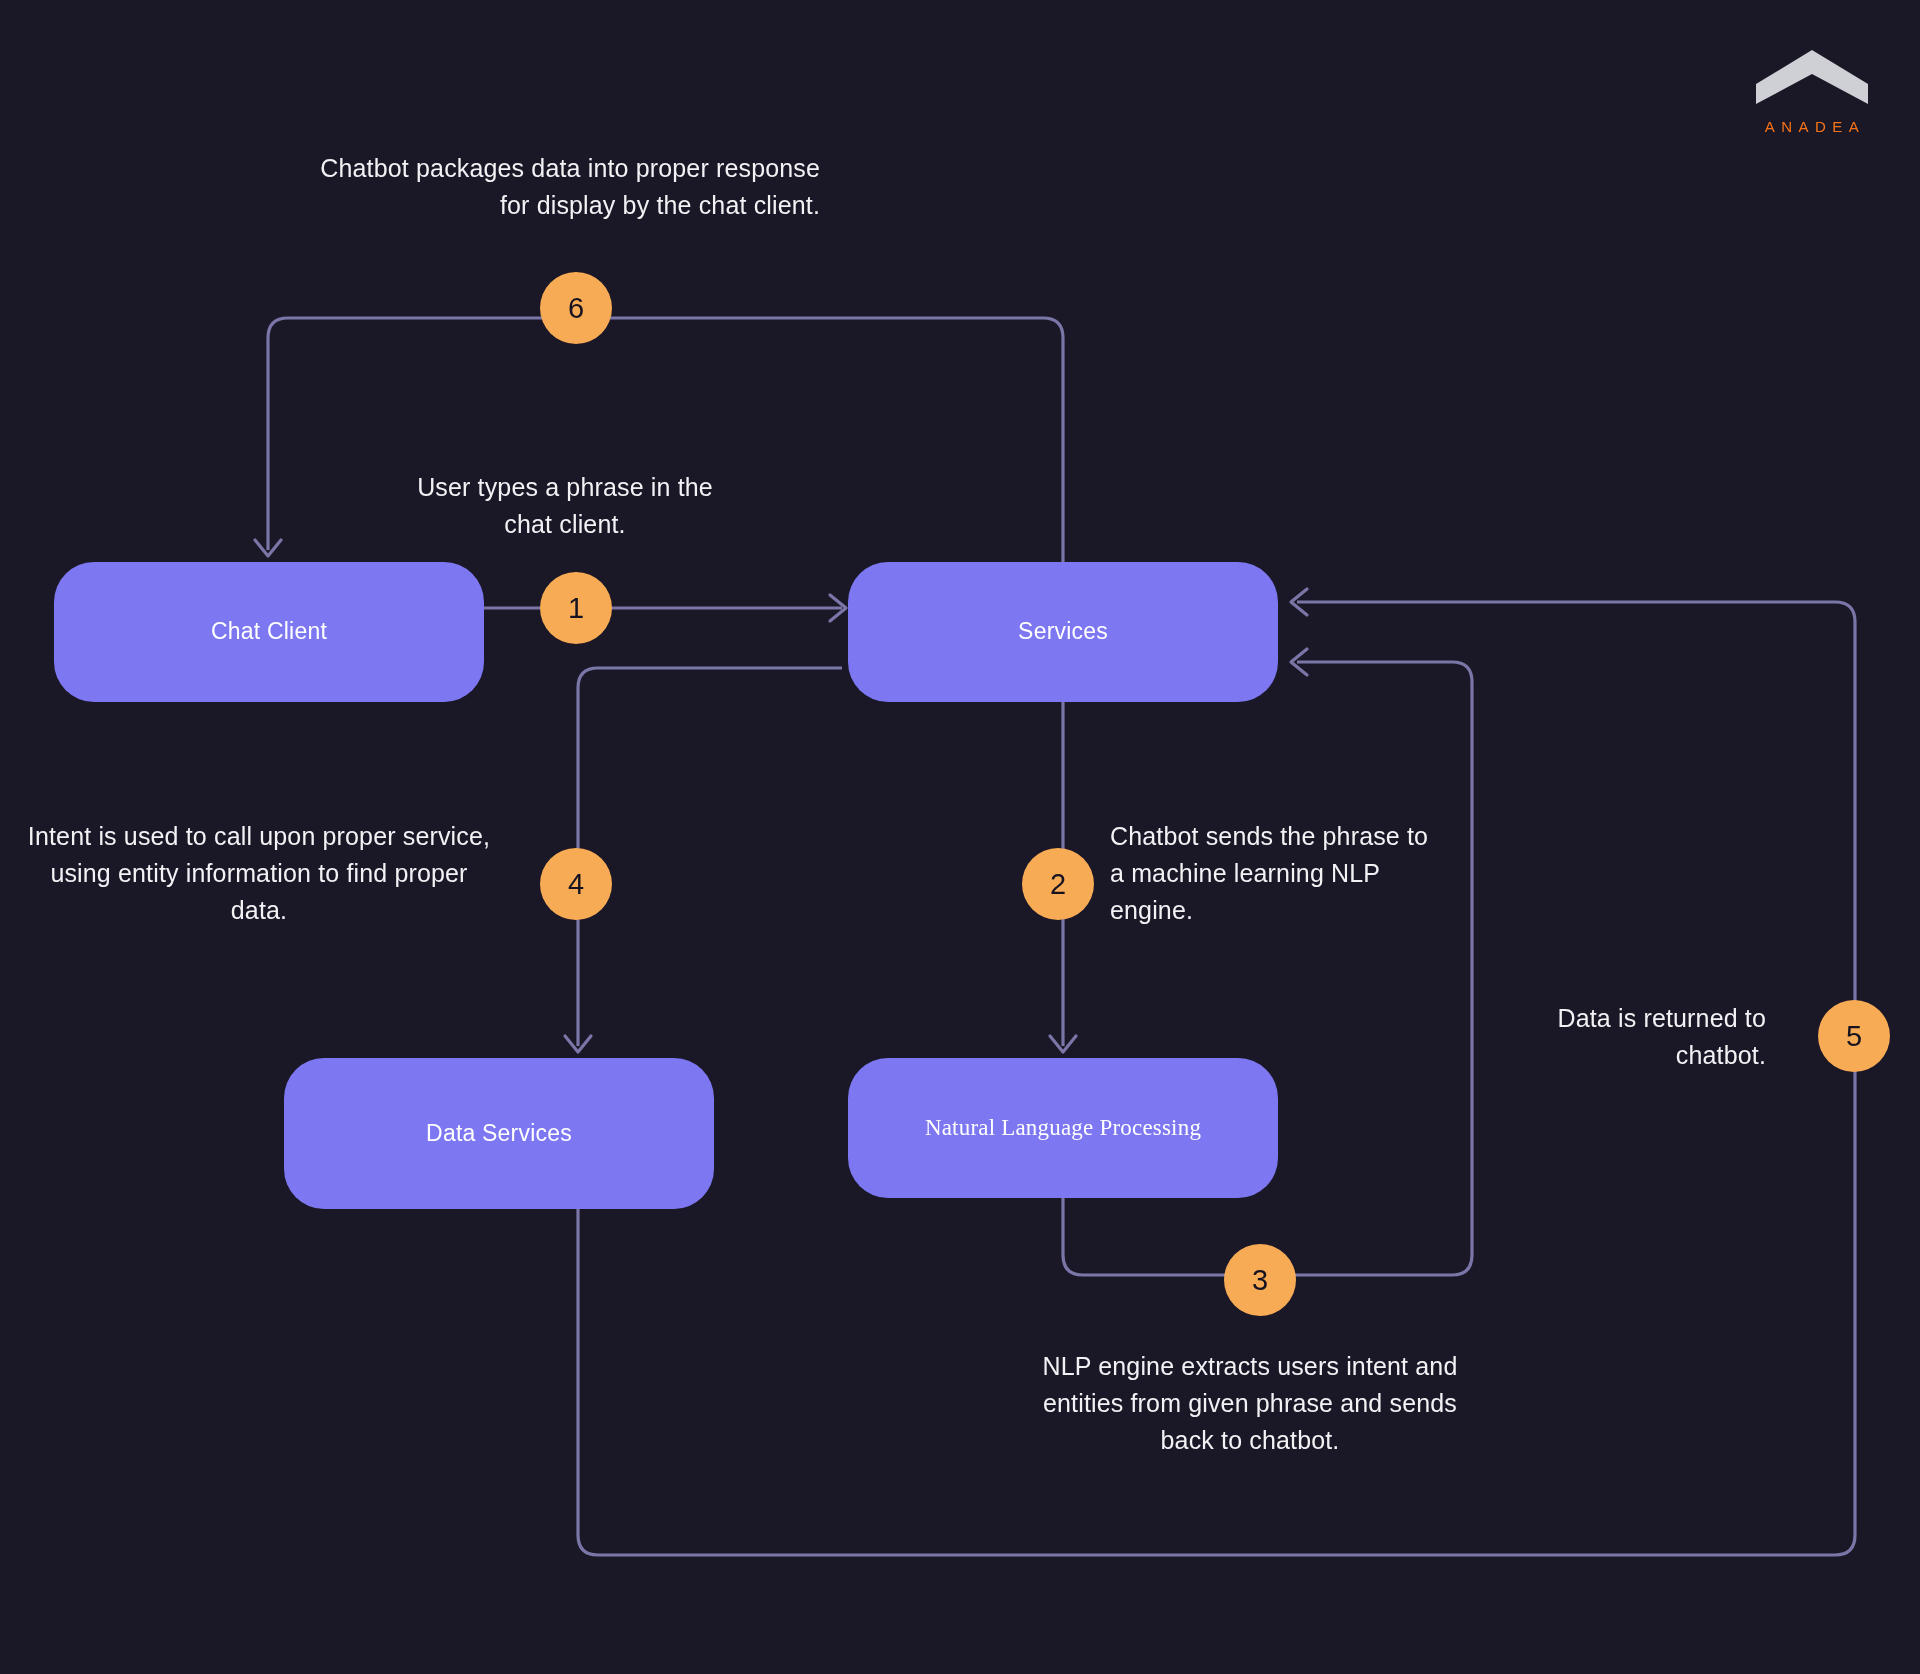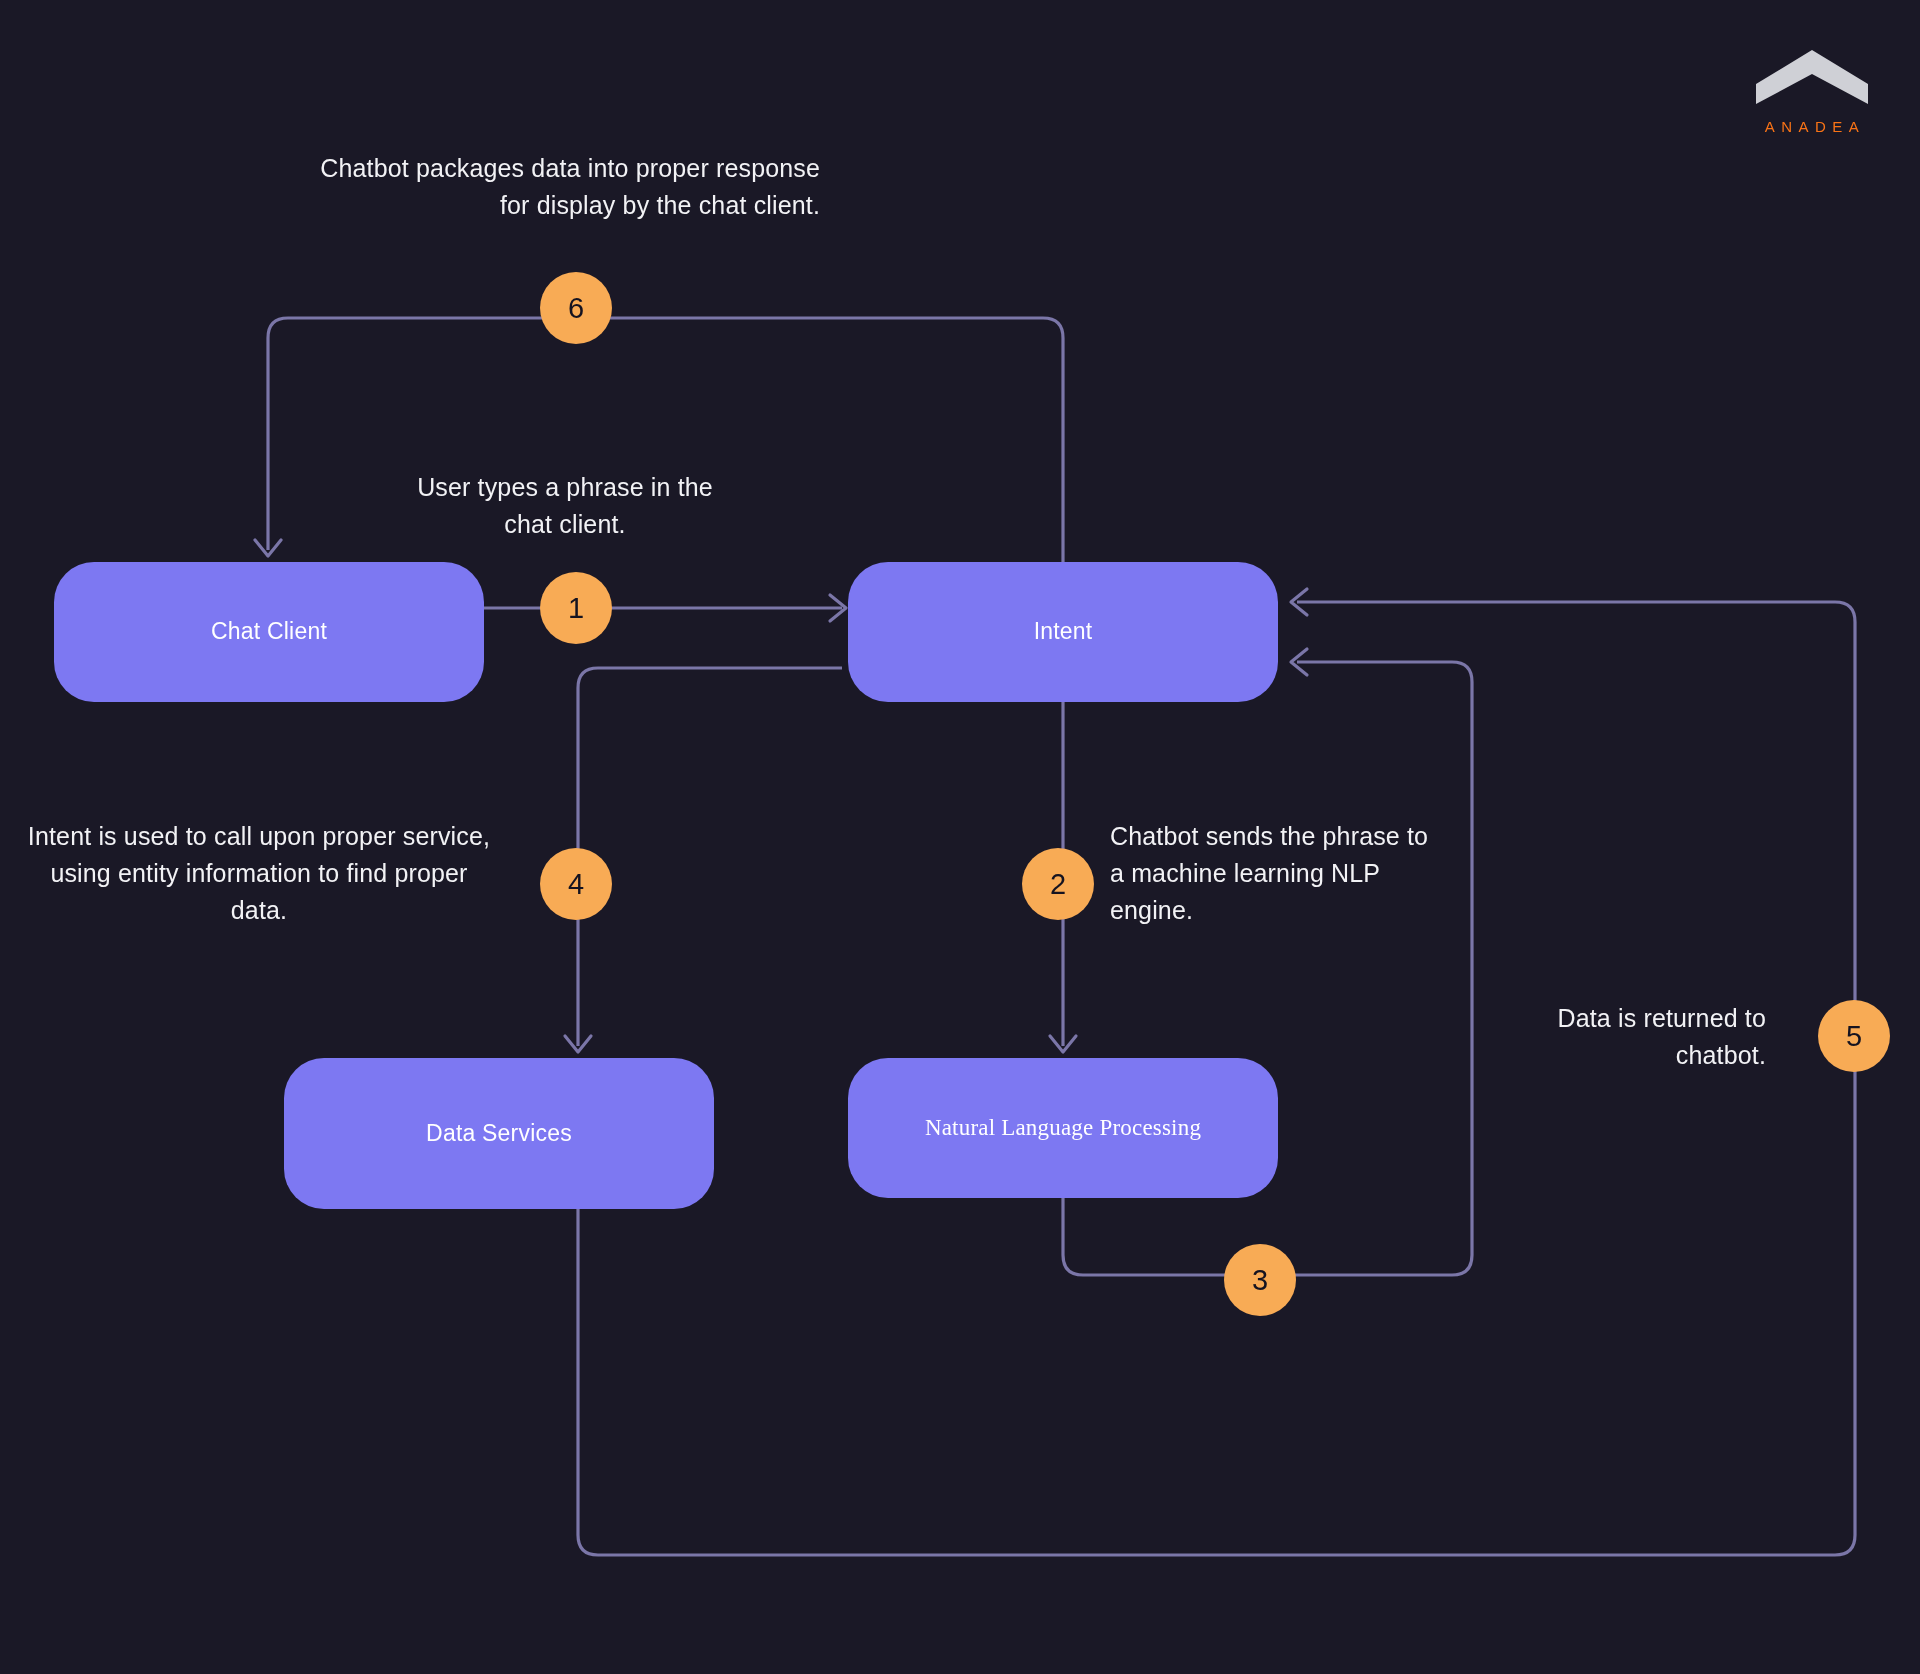--- a/index.html
+++ b/index.html
@@ -109,26 +109,27 @@
       <path d="M60 2 L116 36 L116 56 L60 26 L4 56 L4 36 Z" fill="#cfd0d6"></path>
     </svg>
     <span class="logo-text">ANADEA</span>
   </div>
 
   <div class="caption c6">Chatbot packages data into proper response for display by the chat client.</div>
   <div class="caption c1">User types a phrase in the chat client.</div>
   <div class="caption c4">Intent is used to call upon proper service, using entity information to find proper data.</div>
   <div class="caption c2">Chatbot sends the phrase to a machine learning NLP engine.</div>
   <div class="caption c5">Data is returned to chatbot.</div>
+  <div class="caption c3">NLP engine extracts users intent and entities from given phrase and sends back to chatbot.</div>
 
   <div class="node n-chat-client">
     <span class="label">Chat Client</span>
   </div>
   <div class="node n-chatbot">
-    <span class="label">Intent</span>
+    <span class="label">Services</span>
   </div>
   <div class="node n-data-services">
     <span class="label">Data Services</span>
   </div>
   <div class="node n-nlp">
     <span class="label">Natural Language Processing</span>
   </div>
 
   <div class="badge b1">1</div>
   <div class="badge b2">2</div>

